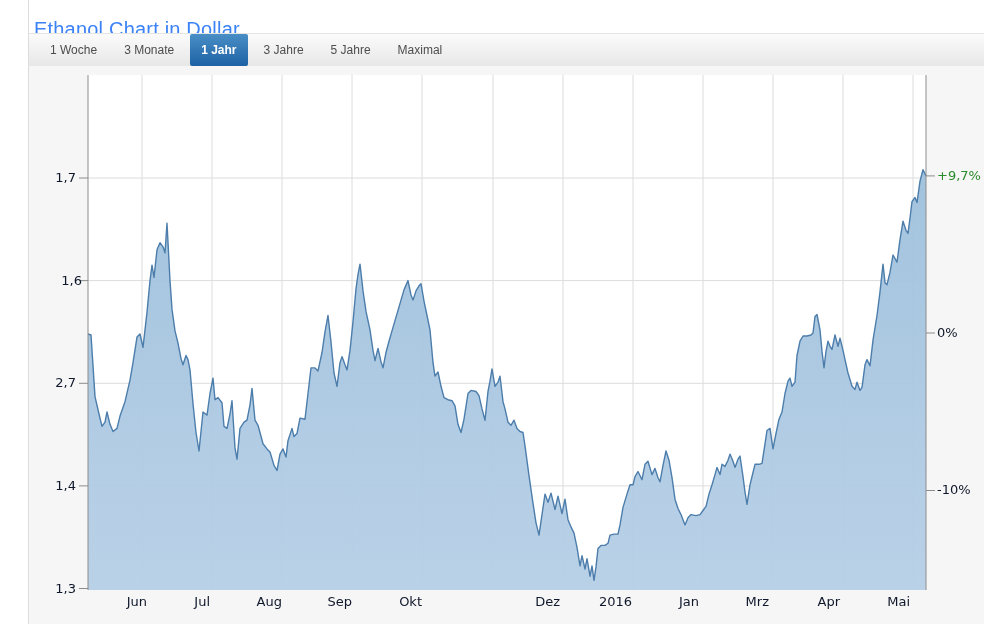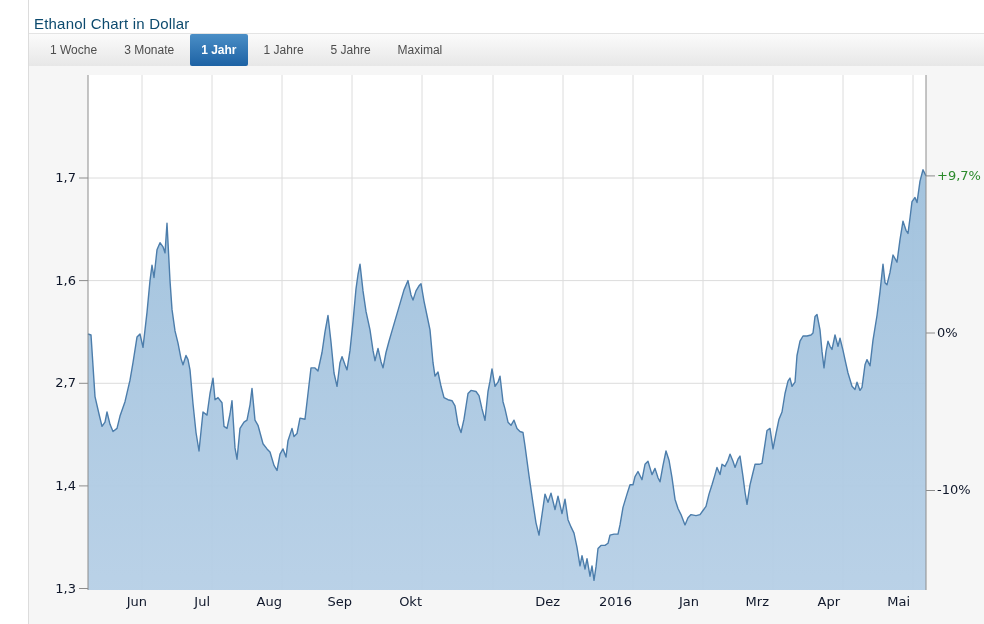--- a/index.html
+++ b/index.html
@@ -1,19 +1,19 @@
 <!DOCTYPE html>
 <html><head>
 <meta charset="utf-8">
 <style>
   html,body{margin:0;padding:0;background:#fff;}
   .page{position:relative;width:984px;height:624px;background:#fff;overflow:hidden;
         font-family:"Liberation Sans",sans-serif;}
   .gutter-line{position:absolute;left:28px;top:0;bottom:0;width:1px;background:#dcdcdc;}
-  .page-title{position:absolute;left:34px;top:5px;font-size:15px;color:#0c4a6e;
+  .page-title{position:absolute;left:34px;top:5px;font-size:20px;color:#3b82f6;
         font-weight:400;letter-spacing:0.2px;}
   .tabbar{position:absolute;left:29px;right:0;top:33px;height:33px;
         background:linear-gradient(#fbfbfb,#e7e7e7);
         border-top:1px solid #e4e4e4;box-sizing:border-box;
         display:flex;align-items:stretch;padding-left:10px;}
   .tab{position:relative;border:none;background:transparent;cursor:pointer;
         font-family:"Liberation Sans",sans-serif;font-size:12px;color:#4d4d4d;
         padding:0 11px;margin-right:5px;line-height:32px;white-space:nowrap;}
   .tab.active{background:linear-gradient(#4a8ec6,#1d62a4);color:#fff;font-weight:bold;
         border-radius:2px;}
@@ -32,21 +32,21 @@
 </head>
 <body>
 
 <div class="page">
   <div class="gutter-line"></div>
   <h1 class="page-title">Ethanol Chart in Dollar</h1>
   <nav class="tabbar">
       <button class="tab">1 Woche</button>
       <button class="tab">3 Monate</button>
       <button class="tab active">1 Jahr<span class="pointer"></span></button>
-      <button class="tab">1 Jahre</button>
+      <button class="tab">3 Jahre</button>
       <button class="tab">5 Jahre</button>
       <button class="tab">Maximal</button>
     </nav>
   <div class="chart-panel">
     <svg id="chart-svg" width="955" height="558" viewBox="0 0 955 558">
         <rect x="59" y="9" width="838" height="515" fill="#ffffff"></rect>
         <g stroke="#dcdcdc" stroke-width="1">
           <line x1="113" y1="9" x2="113" y2="524"></line>
           <line x1="183" y1="9" x2="183" y2="524"></line>
           <line x1="253" y1="9" x2="253" y2="524"></line>
@@ -84,21 +84,21 @@
           <line x1="50" y1="317.3" x2="59" y2="317.3"></line>
           <line x1="50" y1="419.9" x2="59" y2="419.9"></line>
           <line x1="50" y1="522.5" x2="59" y2="522.5"></line>
           <line x1="897" y1="109.9" x2="906" y2="109.9"></line>
           <line x1="897" y1="267.0" x2="906" y2="267.0"></line>
           <line x1="897" y1="424.5" x2="906" y2="424.5"></line>
         </g>
       </svg>
     <div id="labels">
         <div class="axis-label ylab" style="left: 1px; top: 104px;">1,7</div>
-        <div class="axis-label ylab" style="left: 1px; top: 206.625px;">1,6</div>
+        <div class="axis-label ylab" style="left: 7px; top: 206.625px;">1,6</div>
         <div class="axis-label ylab" style="left: 1px; top: 309.25px;">2,7</div>
         <div class="axis-label ylab" style="left: 1px; top: 411.875px;">1,4</div>
         <div class="axis-label ylab" style="left: 1px; top: 514.5px;">1,3</div>
         <div class="axis-label xlab" style="left: 54px; top: 528px;">Jun</div>
         <div class="axis-label xlab" style="left: 117px; top: 528px;">Jul</div>
         <div class="axis-label xlab" style="left: 189px; top: 528px;">Aug</div>
         <div class="axis-label xlab" style="left: 259px; top: 528px;">Sep</div>
         <div class="axis-label xlab" style="left: 329px; top: 528px;">Okt</div>
         <div class="axis-label xlab" style="left: 399px; top: 528px; margin-top: 48px;">Nov</div>
         <div class="axis-label xlab" style="left: 467px; top: 528px;">Dez</div>

